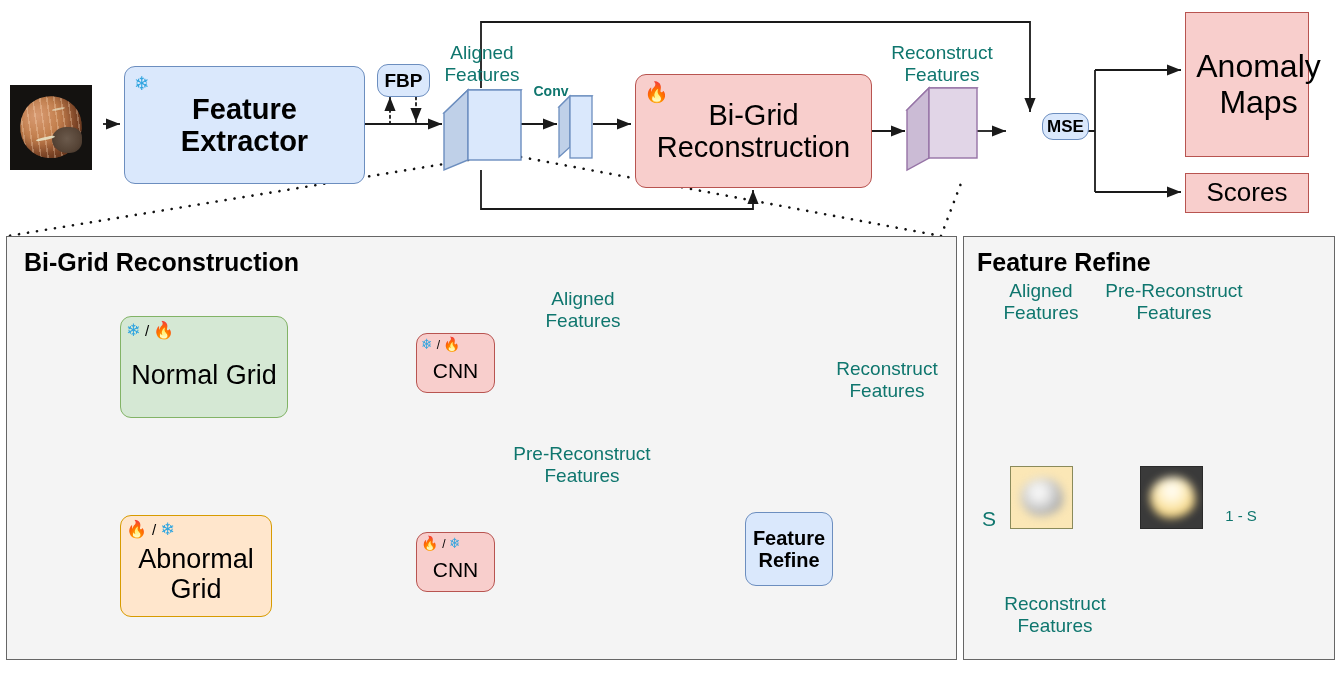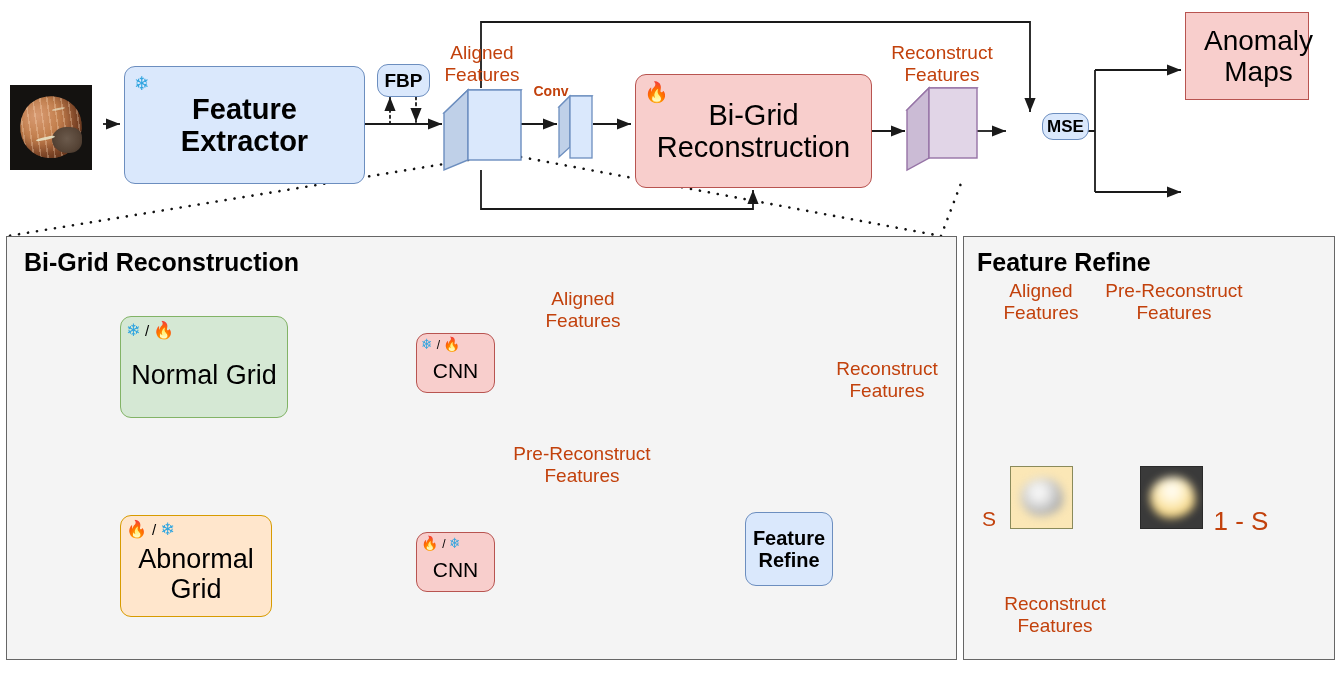--- a/index.html
+++ b/index.html
@@ -12,21 +12,21 @@
   .node{position:absolute;box-sizing:border-box;display:flex;align-items:center;
         justify-content:center;text-align:center;line-height:1.12;}
   .rbox{border-radius:11px;border:1.6px solid;}
   .sbox{border:1.6px solid;}
 
   .blue{background:#dae8fc;border-color:#6c8ebf;font-weight:bold;}
   .pink{background:#f8cecc;border-color:#b85450;}
   .green{background:#d5e8d4;border-color:#82b366;}
   .orange{background:#ffe6cc;border-color:#d79b00;}
 
-  .lbl{position:absolute;text-align:center;line-height:1.14;color:#c2410c;
+  .lbl{position:absolute;text-align:center;line-height:1.14;color:#0f766e;
        white-space:pre;}
 
   
   .panel{position:absolute;box-sizing:border-box;background:#f4f4f4;
          border:1.6px solid #666;}
   .panel-title{position:absolute;font-weight:bold;color:#000;background:#f4f4f4;}
 
   
   .thumb{position:absolute;background:#141210;overflow:hidden;}
   .nut{position:absolute;border-radius:48% 52% 50% 50%/52% 48% 52% 48%;
@@ -268,23 +268,26 @@
   </div>
   <div class="ic fire" style="position:absolute;left:644px;top:82px;font-size:20px;">🔥</div>
 
   <div class="lbl" style="left:882px;top:42px;width:120px;font-size:19px;">Reconstruct
 Features</div>
 
   <div class="node rbox blue" style="left:1042px;top:113px;width:47px;height:27px;font-size:17px;">
     <span>MSE</span>
   </div>
 
-  <div class="node sbox pink" style="left:1185px;top:12px;width:124px;height:88px;font-size:28px;padding-left:23px;">
+  <div class="node sbox pink" style="left:1185px;top:12px;width:124px;height:145px;font-size:32px;padding-left:23px;">
     <span>Anomaly
 Maps</span>
+  </div>
+  <div class="node sbox pink" style="left:1185px;top:173px;width:124px;height:40px;font-size:26px;">
+    <span>Scores</span>
   </div>
 
   <div class="node rbox green" style="left:120px;top:316px;width:168px;height:102px;font-size:27px;padding-top:16px;">
     <span>Normal
 Grid</span>
   </div>
   <div style="position:absolute;left:126px;top:321px;font-size:17px;">
     <span class="ic snow">❄</span>
     <span style="font-size:15px;color:#000;"> / </span>
     <span class="ic fire">🔥</span>
@@ -340,18 +343,18 @@
   <div class="heat heatS" style="left:1010px;top:466px;width:63px;height:63px;">
     <div class="blobS" style="left:10px;top:11px;width:42px;height:38px;
         border-radius:52% 44% 56% 46%/48% 54% 44% 52%;"></div>
   </div>
   <div class="heat heatIS" style="left:1140px;top:466px;width:63px;height:63px;">
     <div class="blobIS" style="left:9px;top:10px;width:45px;height:41px;
         border-radius:52% 44% 56% 46%/48% 54% 44% 52%;"></div>
   </div>
 
   <div class="lbl" style="left:975px;top:507px;width:28px;font-size:21px;">S</div>
-  <div class="lbl" style="left:1212px;top:507px;width:58px;font-size:26px;">1 - S</div>
+  <div class="lbl" style="left:1212px;top:507px;width:58px;font-size:15px;">1 - S</div>
 
   <div class="lbl" style="left:985px;top:593px;width:140px;font-size:19px;">Reconstruct
 Features</div>
 
 </div>
 
 </body></html>

